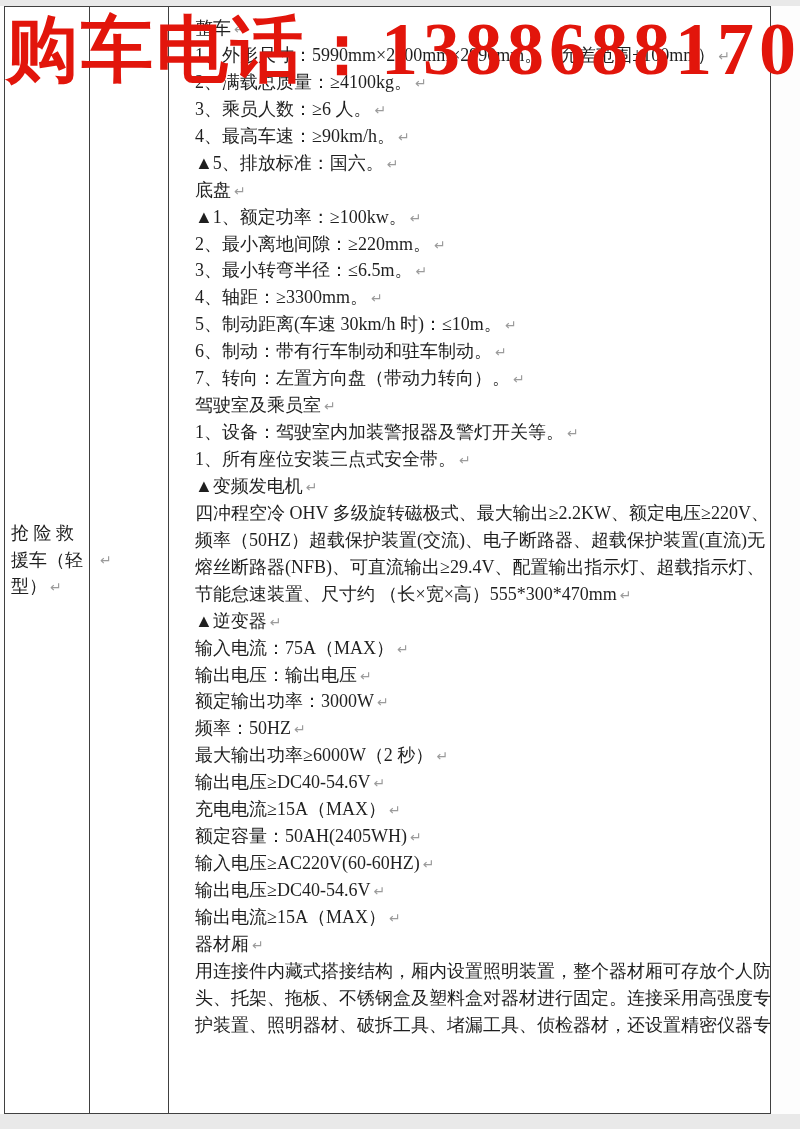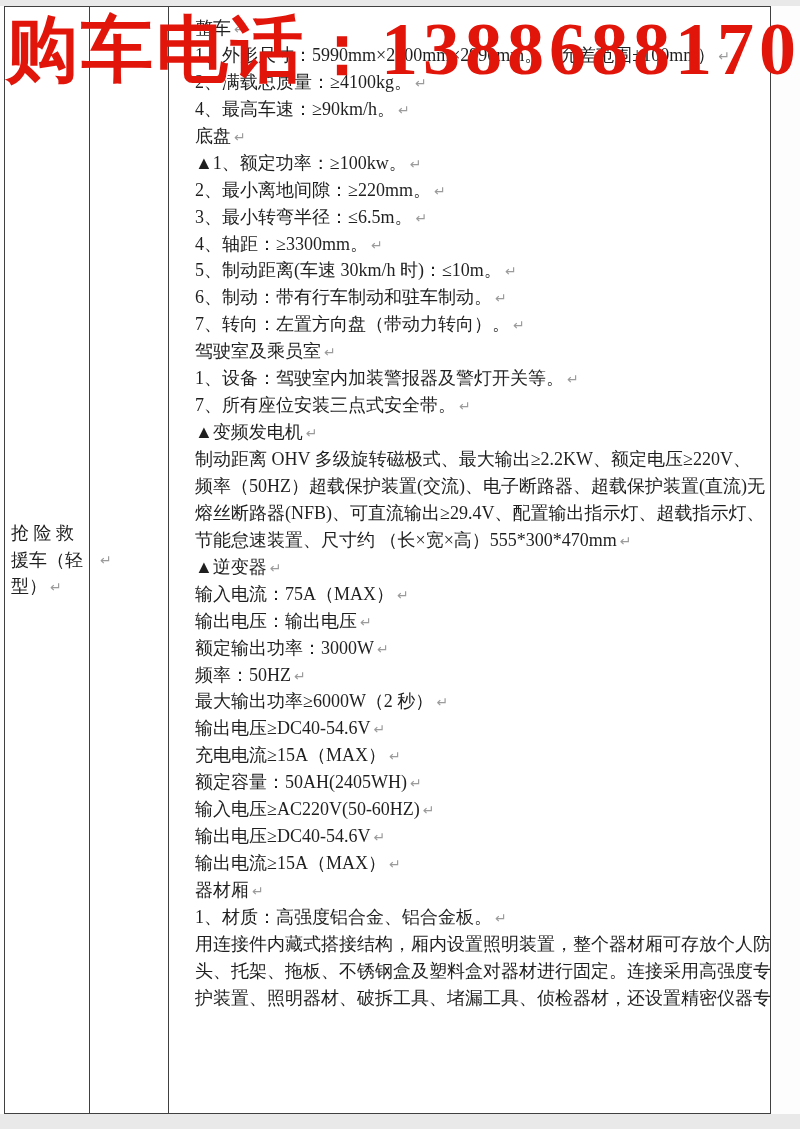--- a/index.html
+++ b/index.html
@@ -106,51 +106,52 @@
 
     <div class="cell cell-empty">
       <span class="eol">↵</span>
     </div>
 
     <div class="cell cell-specs">
       <div id="spec-lines">
           <div class="spec-line"><span>整车</span><span class="eol">↵</span></div>
           <div class="spec-line"><span>1、外形尺寸：5990mm×2000mm×2990mm。（允差范围±100mm）</span><span class="eol">↵</span></div>
           <div class="spec-line"><span>2、满载总质量：≥4100kg。</span><span class="eol">↵</span></div>
+          <div class="spec-line"><span>3、乘员人数：≥6 人。</span><span class="eol">↵</span></div>
           <div class="spec-line"><span>4、最高车速：≥90km/h。</span><span class="eol">↵</span></div>
+          <div class="spec-line"><span>▲5、排放标准：国六。</span><span class="eol">↵</span></div>
           <div class="spec-line"><span>底盘</span><span class="eol">↵</span></div>
           <div class="spec-line"><span>▲1、额定功率：≥100kw。</span><span class="eol">↵</span></div>
           <div class="spec-line"><span>2、最小离地间隙：≥220mm。</span><span class="eol">↵</span></div>
           <div class="spec-line"><span>3、最小转弯半径：≤6.5m。</span><span class="eol">↵</span></div>
           <div class="spec-line"><span>4、轴距：≥3300mm。</span><span class="eol">↵</span></div>
           <div class="spec-line"><span>5、制动距离(车速 30km/h 时)：≤10m。</span><span class="eol">↵</span></div>
           <div class="spec-line"><span>6、制动：带有行车制动和驻车制动。</span><span class="eol">↵</span></div>
           <div class="spec-line"><span>7、转向：左置方向盘（带动力转向）。</span><span class="eol">↵</span></div>
           <div class="spec-line"><span>驾驶室及乘员室</span><span class="eol">↵</span></div>
           <div class="spec-line"><span>1、设备：驾驶室内加装警报器及警灯开关等。</span><span class="eol">↵</span></div>
-          <div class="spec-line"><span>7、所有座位安装三点式安全带。</span><span class="eol">↵</span></div>
+          <div class="spec-line"><span>1、所有座位安装三点式安全带。</span><span class="eol">↵</span></div>
           <div class="spec-line"><span>▲变频发电机</span><span class="eol">↵</span></div>
-          <div class="spec-line"><span>制动距离 OHV 多级旋转磁极式、最大输出≥2.2KW、额定电压≥220V、</span></div>
+          <div class="spec-line"><span>四冲程空冷 OHV 多级旋转磁极式、最大输出≥2.2KW、额定电压≥220V、</span></div>
           <div class="spec-line"><span>频率（50HZ）超载保护装置(交流)、电子断路器、超载保护装置(直流)无</span></div>
           <div class="spec-line"><span>熔丝断路器(NFB)、可直流输出≥29.4V、配置输出指示灯、超载指示灯、</span></div>
           <div class="spec-line"><span>节能怠速装置、尺寸约 （长×宽×高）555*300*470mm</span><span class="eol">↵</span></div>
           <div class="spec-line"><span>▲逆变器</span><span class="eol">↵</span></div>
           <div class="spec-line"><span>输入电流：75A（MAX）</span><span class="eol">↵</span></div>
           <div class="spec-line"><span>输出电压：输出电压</span><span class="eol">↵</span></div>
           <div class="spec-line"><span>额定输出功率：3000W</span><span class="eol">↵</span></div>
           <div class="spec-line"><span>频率：50HZ</span><span class="eol">↵</span></div>
           <div class="spec-line"><span>最大输出功率≥6000W（2 秒）</span><span class="eol">↵</span></div>
           <div class="spec-line"><span>输出电压≥DC40-54.6V</span><span class="eol">↵</span></div>
           <div class="spec-line"><span>充电电流≥15A（MAX）</span><span class="eol">↵</span></div>
           <div class="spec-line"><span>额定容量：50AH(2405WH)</span><span class="eol">↵</span></div>
-          <div class="spec-line"><span>输入电压≥AC220V(50-60HZ)</span><span class="eol">↵</span></div>
+          <div class="spec-line"><span>输入电压≥AC220V(60-60HZ)</span><span class="eol">↵</span></div>
           <div class="spec-line"><span>输出电压≥DC40-54.6V</span><span class="eol">↵</span></div>
           <div class="spec-line"><span>输出电流≥15A（MAX）</span><span class="eol">↵</span></div>
           <div class="spec-line"><span>器材厢</span><span class="eol">↵</span></div>
-          <div class="spec-line"><span>1、材质：高强度铝合金、铝合金板。</span><span class="eol">↵</span></div>
           <div class="spec-line"><span>用连接件内藏式搭接结构，厢内设置照明装置，整个器材厢可存放个人防</span></div>
           <div class="spec-line"><span>头、托架、拖板、不锈钢盒及塑料盒对器材进行固定。连接采用高强度专</span></div>
           <div class="spec-line"><span>护装置、照明器材、破拆工具、堵漏工具、侦检器材，还设置精密仪器专</span></div>
         </div>
     </div>
 
   </div>
 
   <div class="watermark" style="color: rgb(226, 21, 11);">
     <span class="wm-label">购车电话：</span><span class="wm-number">13886881705</span>

